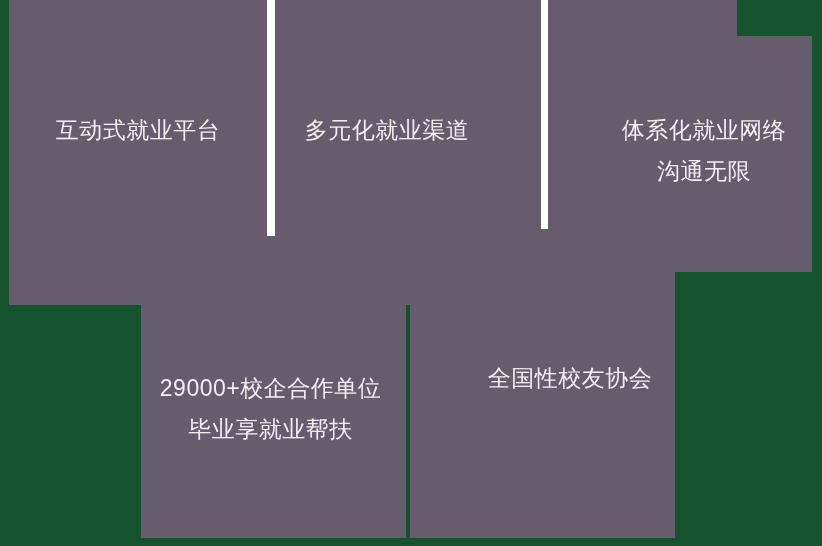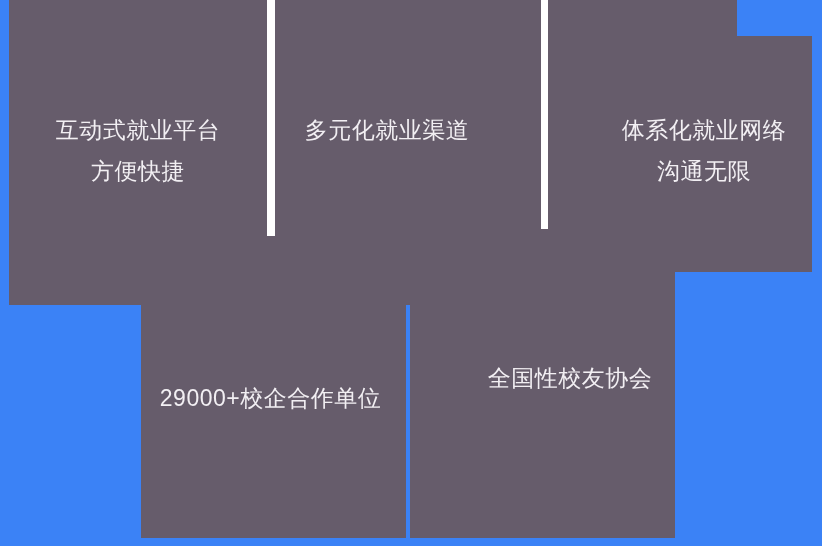--- a/index.html
+++ b/index.html
@@ -59,53 +59,53 @@
     user-select: none;
   }
   .cardtext .line { display: block; }
 
   
   #text-1 { left: 9px;   top: 110px; width: 258px; }
   #text-2 { left: 275px; top: 110px; width: 224px; }
   #text-3 { left: 572px; top: 110px; width: 264px; }
 
   
-  #text-4 { left: 141px; top: 378px; width: 259px; }
+  #text-4 { left: 141px; top: 368px; width: 259px; }
   #text-5 { left: 410px; top: 358px; width: 320px; }
 </style>
 </head>
 <body style="background: rgb(255, 255, 255);">
 
-<div id="stage" style="background: #3b82f6;">
+<div id="stage" style="background: #14532d;">
 
   <div class="block" id="band-left" style="background: rgb(102, 92, 107);"></div>
   <div class="block" id="band-nub" style="background: rgb(102, 92, 107);"></div>
   <div class="block" id="band-right" style="background: rgb(102, 92, 107);"></div>
 
   <div class="block" id="card-bl" style="background: rgb(102, 92, 107);"></div>
   <div class="block" id="card-br" style="background: rgb(102, 92, 107);"></div>
 
   <div class="divider" id="divider-1" style="background: rgb(255, 255, 255);"></div>
   <div class="divider" id="divider-2" style="background: rgb(255, 255, 255);"></div>
 
   <div class="cardtext" id="text-1" style="color: rgb(242, 239, 243);">
     <span class="line">互动式就业平台</span>
-    <span class="line">方便快捷</span>
   </div>
 
   <div class="cardtext" id="text-2" style="color: rgb(242, 239, 243);">
     <span class="line">多元化就业渠道</span>
   </div>
 
   <div class="cardtext" id="text-3" style="color: rgb(242, 239, 243);">
     <span class="line">体系化就业网络</span>
     <span class="line">沟通无限</span>
   </div>
 
   <div class="cardtext" id="text-4" style="color: rgb(242, 239, 243);">
     <span class="line">29000+校企合作单位</span>
+    <span class="line">毕业享就业帮扶</span>
   </div>
 
   <div class="cardtext" id="text-5" style="color: rgb(242, 239, 243);">
     <span class="line">全国性校友协会</span>
   </div>
 
 </div>
 
 </body></html>

